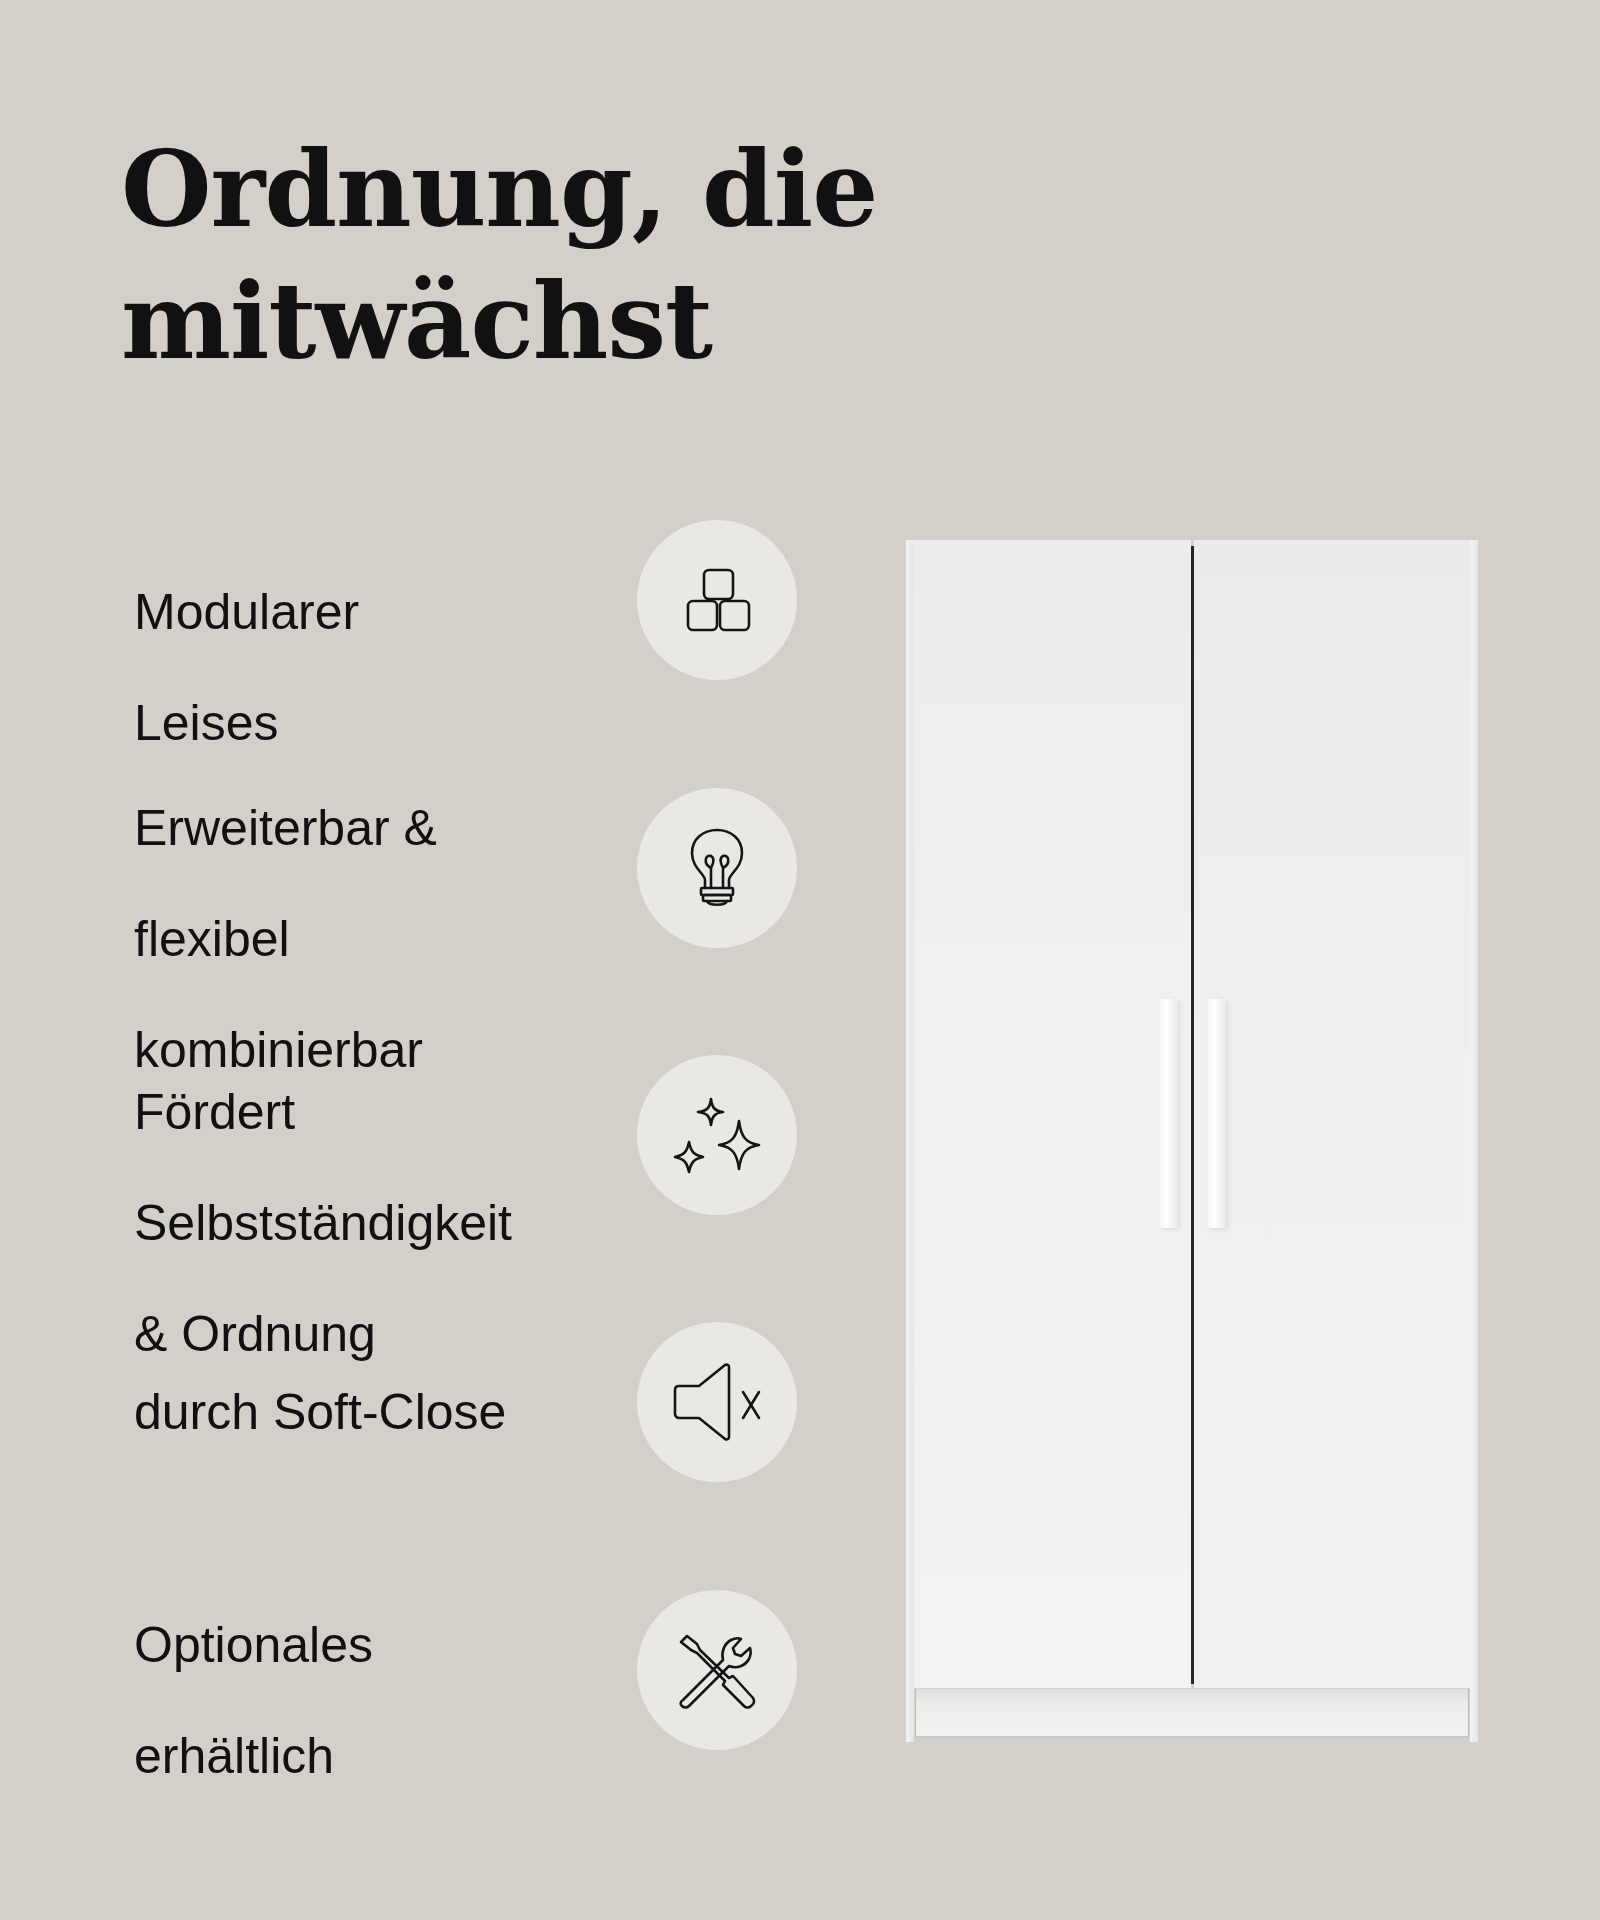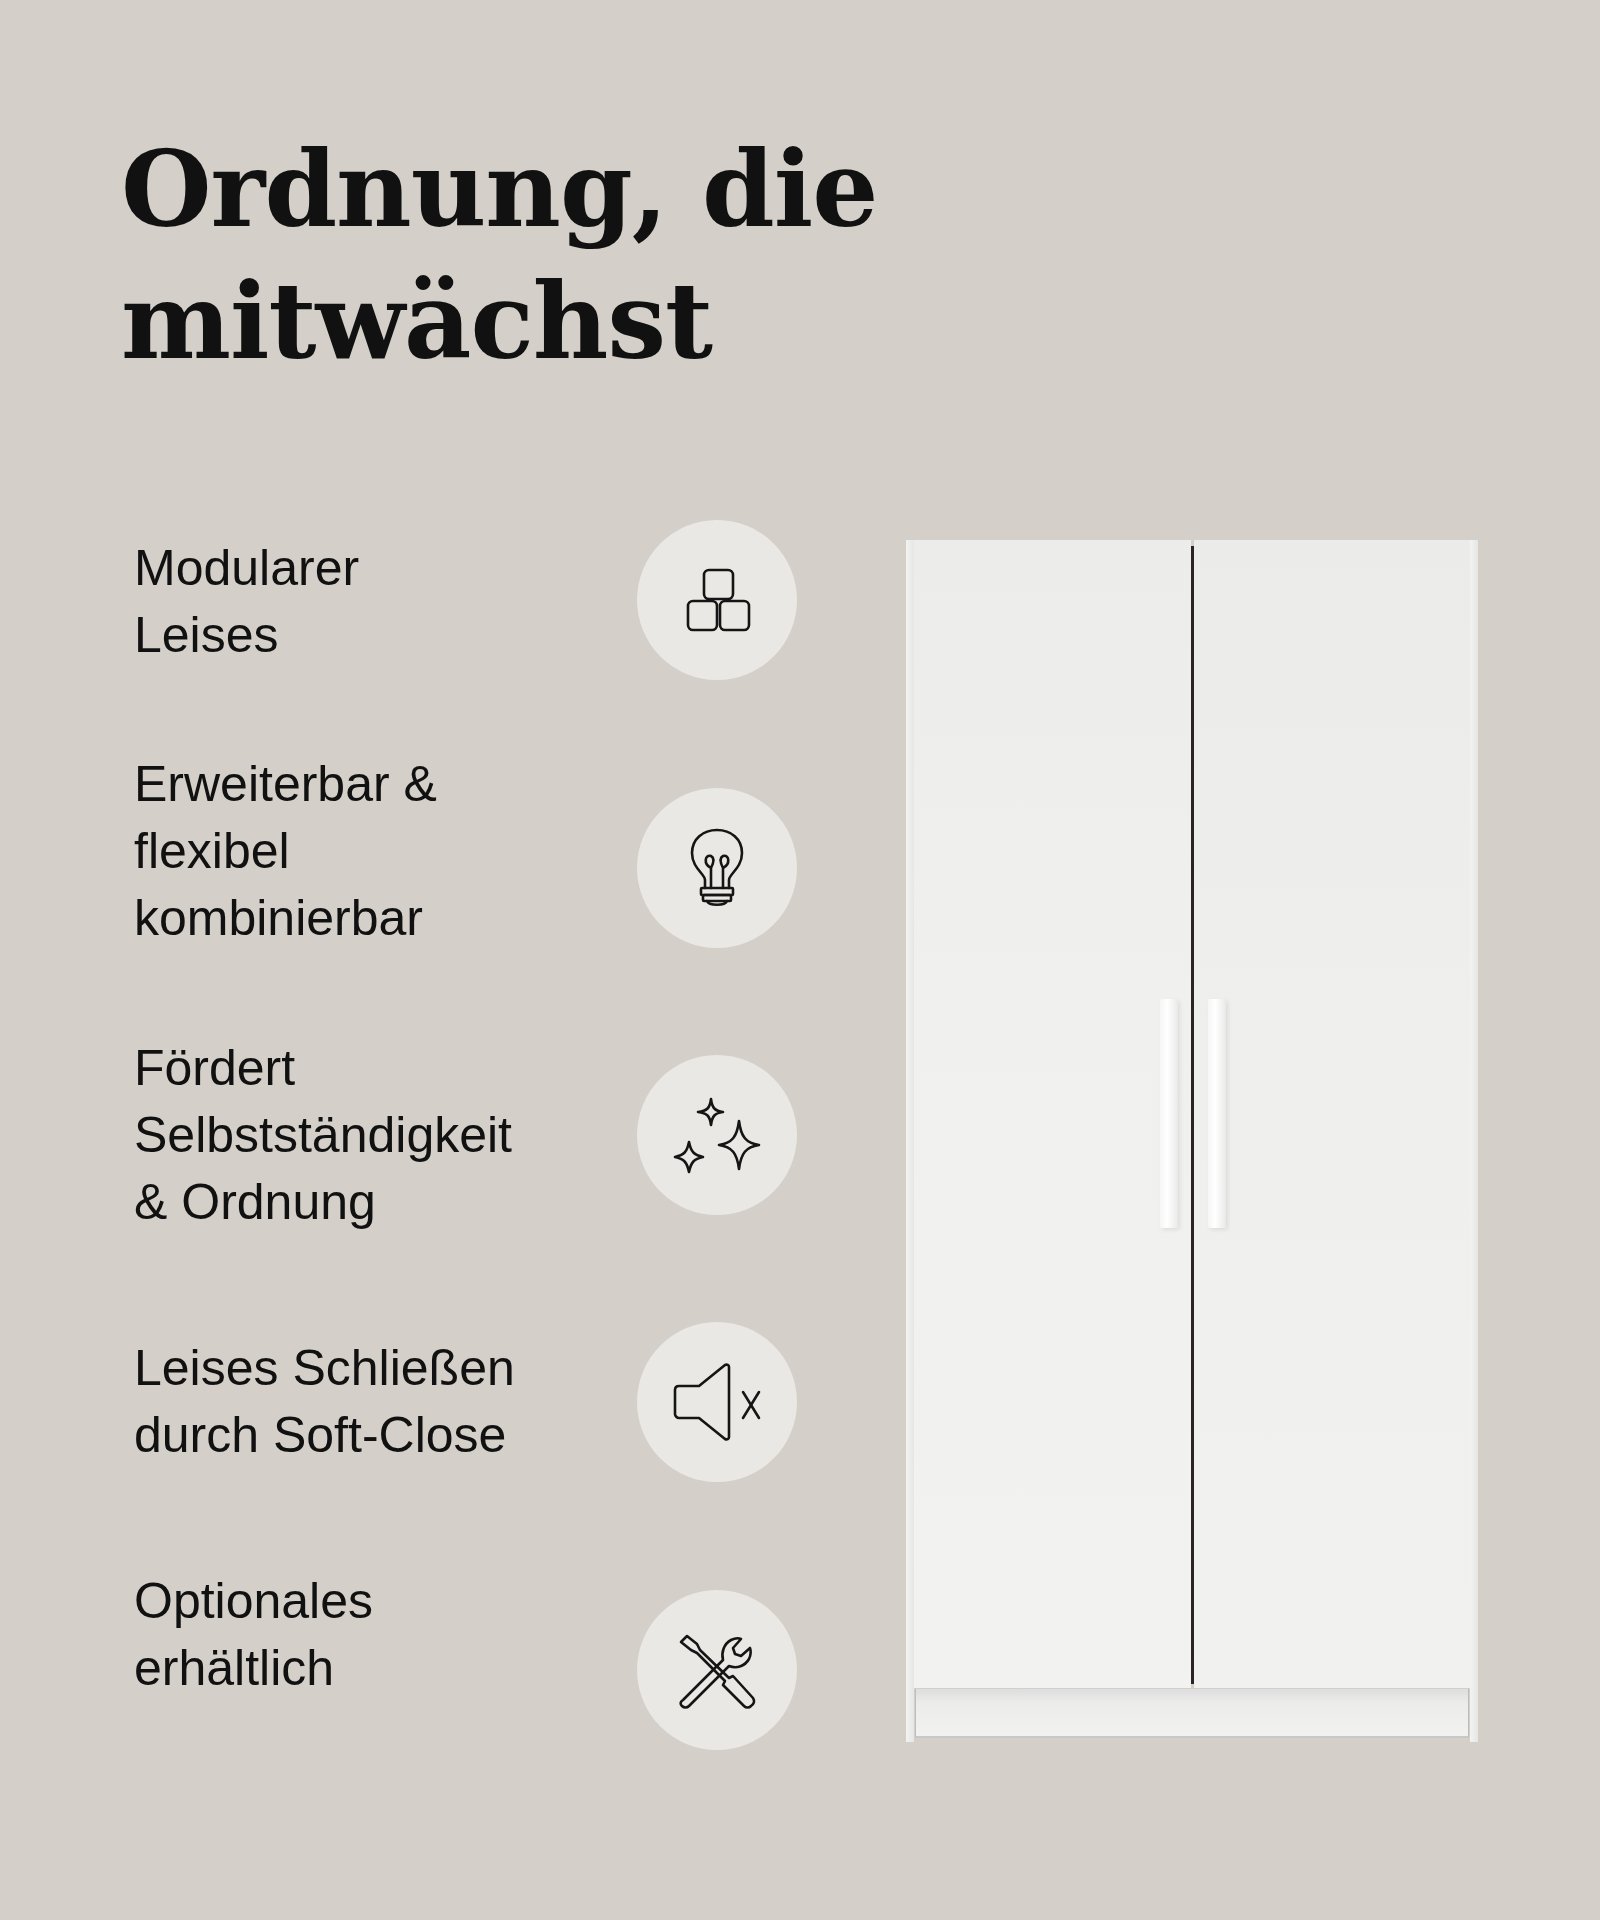--- a/index.html
+++ b/index.html
@@ -32,21 +32,21 @@
     .feature-label {
       position: absolute;
       left: 134px;
       margin: 0;
       font-family: "Liberation Sans", "DejaVu Sans", sans-serif;
       font-size: 50px;
       line-height: 67px;
       color: #111;
       font-weight: 400;
     }
-    .feature-label span { display: block; white-space: nowrap; }
+    .feature-label span { display: block; white-space: nowrap; margin-top: 44px; }
 
     .icon-circle {
       position: absolute;
       left: 637px;
       width: 160px;
       height: 160px;
       border-radius: 50%;
       background: #e9e8e4;
       display: flex;
       align-items: center;
@@ -169,21 +169,20 @@
 </p>
 <div class="icon-circle" style="top:1055px;">
   <svg viewBox="0 0 100 100">
     <path d="M44 14 C45 23 48 26 56 27 C48 28 45 31 44 40 C43 31 40 28 31 27 C40 26 43 23 44 14 Z"></path>
     <path d="M72 36 C74 52 79 58 92 60 C79 62 74 68 72 84 C70 68 65 62 52 60 C65 58 70 52 72 36 Z"></path>
     <path d="M22 57 C24 67 27 70 36 72 C27 74 24 77 22 87 C20 77 17 74 8 72 C17 70 20 67 22 57 Z"></path>
   </svg>
 </div>
 
 <p class="feature-label" style="top:1335px;">
-  <span>Leises Schließen</span>
   <span>durch Soft-Close</span>
 </p>
 <div class="icon-circle" style="top:1322px;">
   <svg viewBox="0 0 100 100">
     <path d="M8 38 C8 35 10 34 12 34 L32 34 L58 13 C60 12 62 13 62 15 L62 85 C62 87 60 88 58 87 L32 66 L12 66 C10 66 8 64 8 62 Z"></path>
     <path d="M76 40 L92 66"></path>
     <path d="M92 40 L76 66"></path>
   </svg>
 </div>
 

